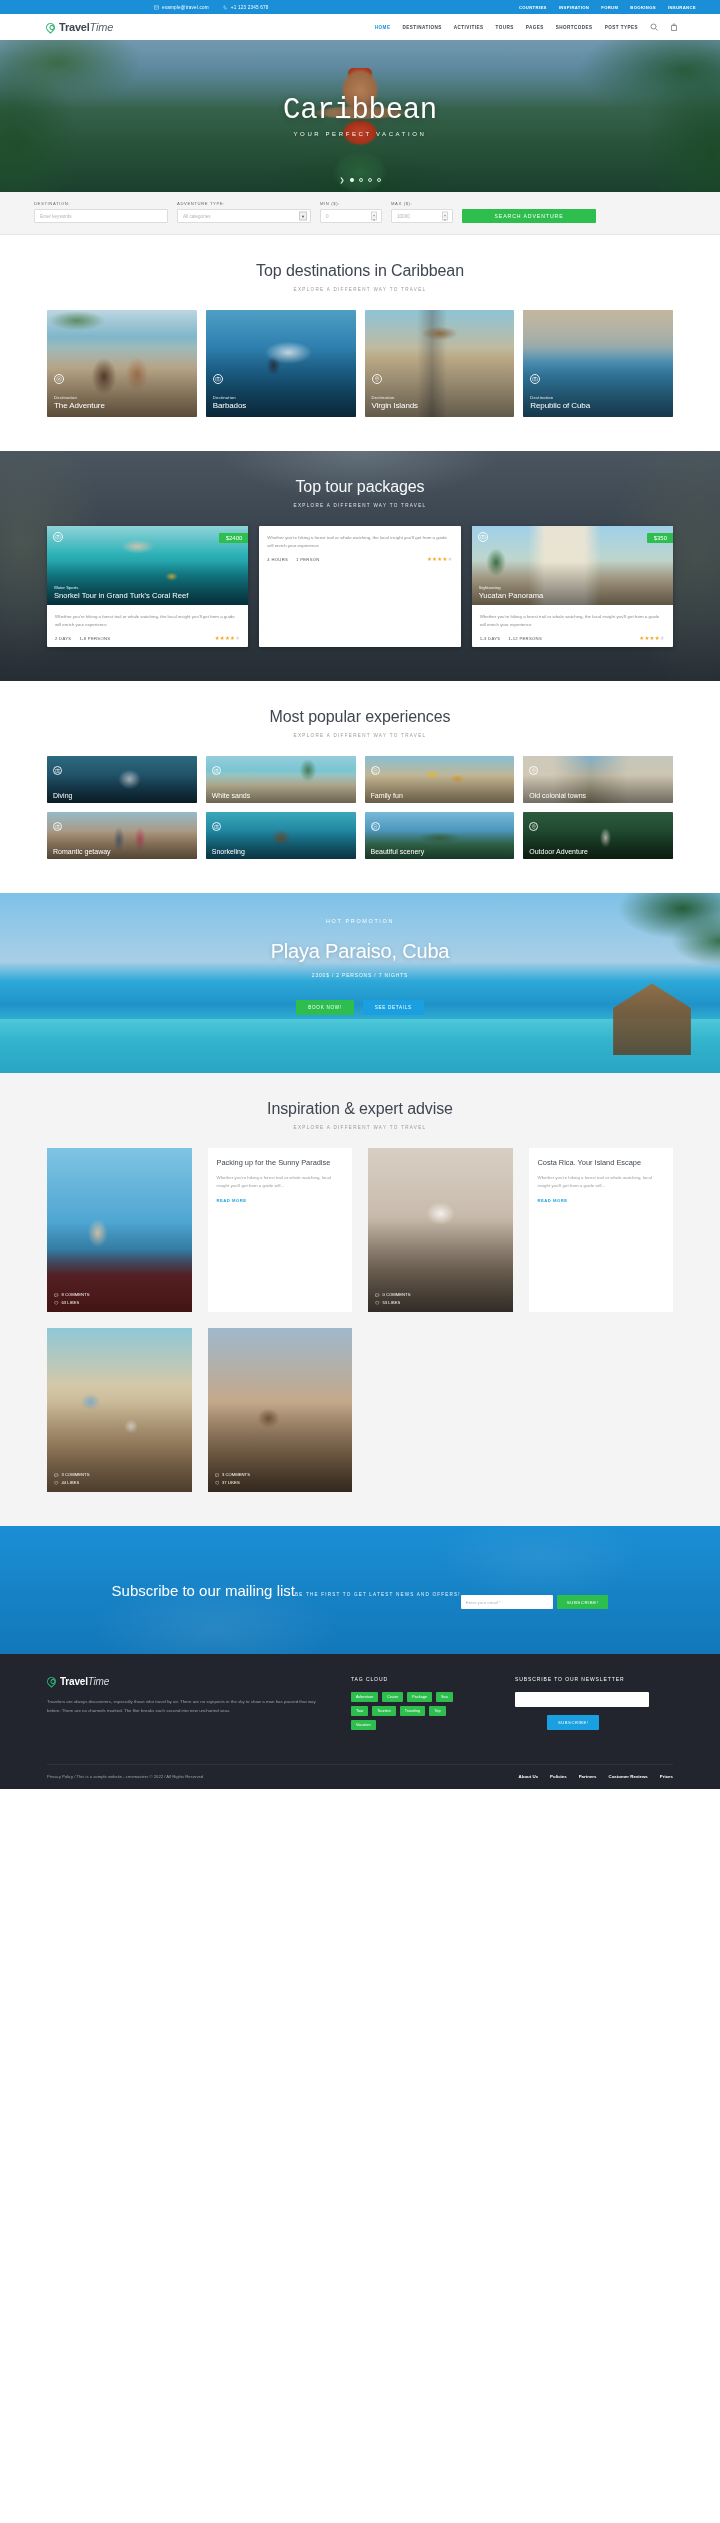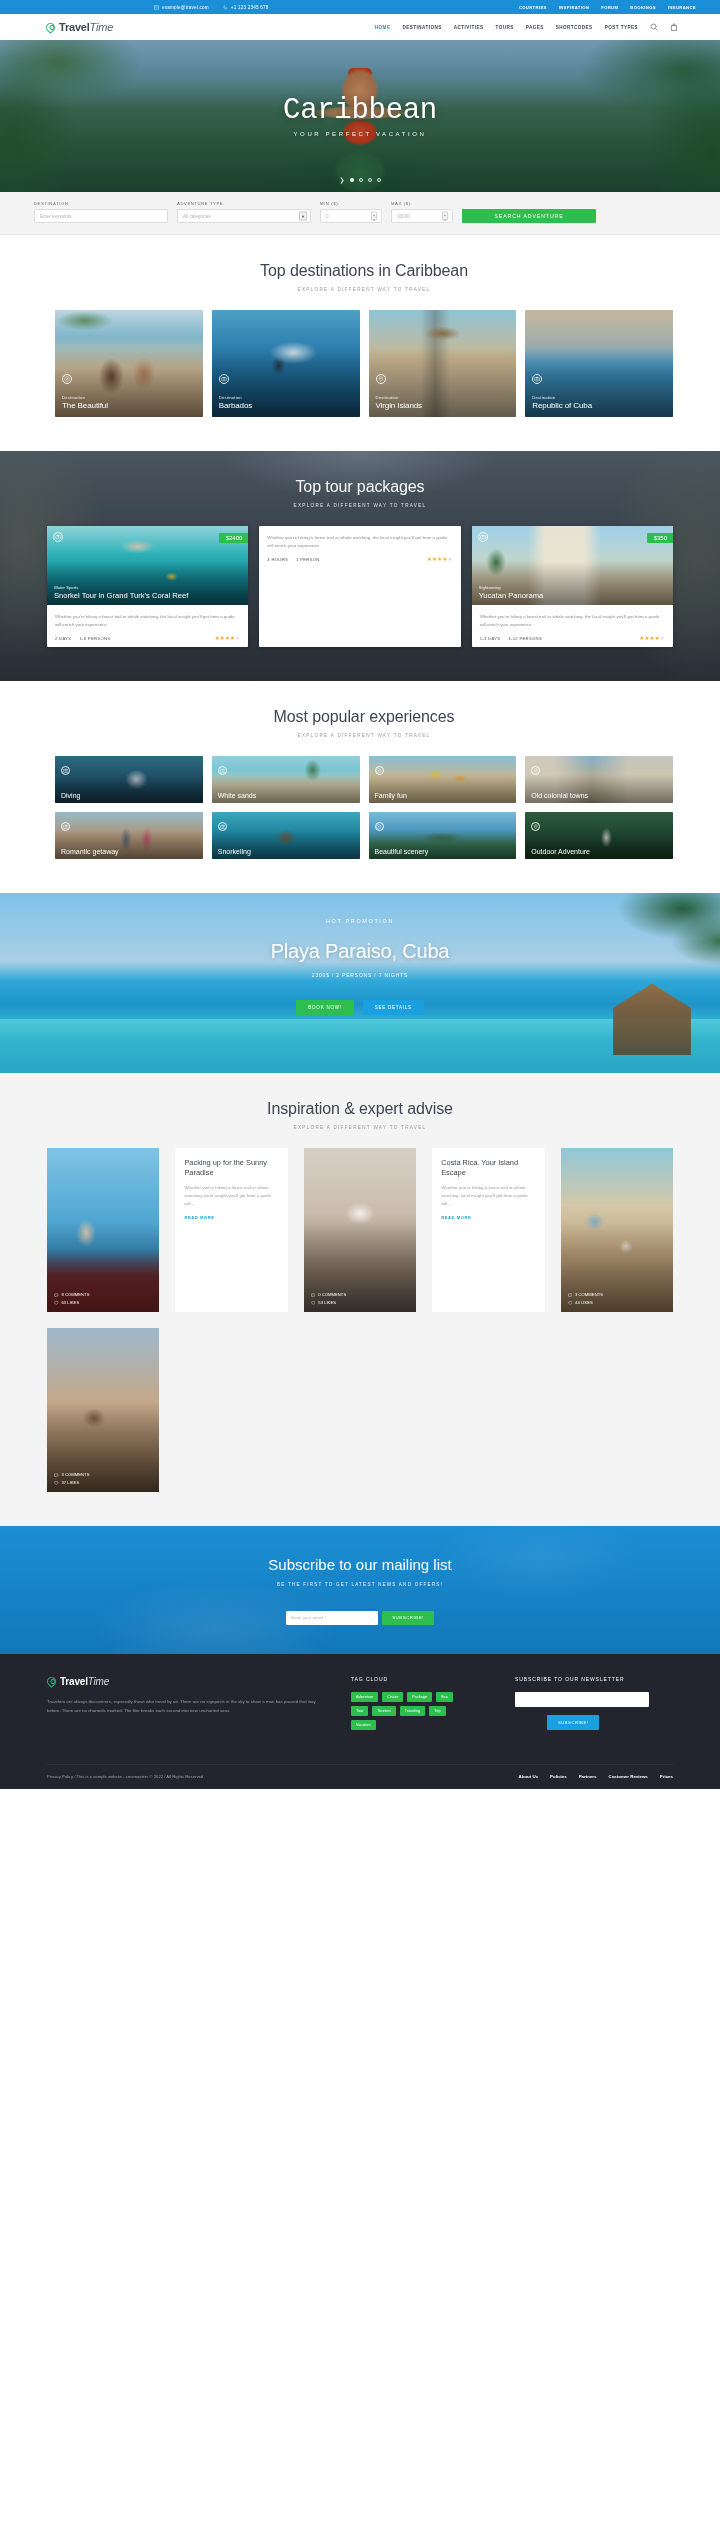--- a/index.html
+++ b/index.html
@@ -133,21 +133,21 @@
     border: 1px solid #d5d5d5; background: #fafafa;
   }
   .spin i { flex: 1; display: block; font-size: 3px; color: #888; line-height: 4px; text-align: center; }
   .spin i:first-child { border-bottom: 1px solid #e2e2e2; }
   .searchbtn {
     background: #2dbe4e; color: #fff; height: 14px; width: 134px; border: none;
     font-size: 5.2px; letter-spacing: .9px; cursor: pointer; border-radius: 1px;
   }
 
   
-  .sec { padding: 27px 0 0 8px; }
+  .sec { padding: 27px 0 0 0; }
   .sec-title {
     text-align: center; font-size: 16px; font-weight: normal; color: #3f4651; letter-spacing: -.1px;
   }
   .sec-sub {
     text-align: center; font-size: 4.6px; letter-spacing: 1.3px; color: #9a9a9a; margin-top: 7px;
   }
   .sec-title.light { color: #ffffff; }
   .sec-sub.light { color: rgba(255,255,255,.85); }
 
   
@@ -314,21 +314,21 @@
   .promo-meta { font-size: 5px; letter-spacing: .8px; margin-top: 9px; opacity: .95; }
   .promo-btns { display: flex; justify-content: center; gap: 9px; margin-top: 22px; }
   .btn-book { background: #2dbe4e; color: #fff; font-size: 4.6px; letter-spacing: .7px;
               padding: 5px 12px; border: none; border-radius: 1px; cursor: pointer; }
   .btn-details { background: #1a9fe0; color: #fff; font-size: 4.6px; letter-spacing: .7px;
                  padding: 5px 12px; border: none; border-radius: 1px; cursor: pointer; }
 
   
   .blog { background: #f4f4f4; padding: 27px 0 34px 0; }
   .blog-grid {
-    display: grid; grid-template-columns: repeat(5, 1fr); grid-auto-rows: 74px;
+    display: grid; grid-template-columns: repeat(4, 1fr); grid-auto-rows: 74px;
     gap: 16px; padding: 18px 47px 0 47px;
   }
   .btile { position: relative; overflow: hidden; }
   .btile.img-tile .img { position: absolute; inset: 0; }
   .btile.img-tile .shade { position: absolute; inset: 0;
     background: linear-gradient(180deg, rgba(0,0,0,0) 45%, rgba(0,0,0,.45) 100%); }
   .btile .bstats { position: absolute; left: 7px; bottom: 7px; color: #fff; font-size: 4.2px;
                    display: flex; flex-direction: column; gap: 3px; }
   .bstats .srow { display: flex; align-items: center; gap: 3px; }
   .btile.text-tile { background: #fff; padding: 10px 9px; }
@@ -348,21 +348,21 @@
     background: radial-gradient(ellipse 14px 12px at 30% 45%, rgba(120,170,200,.9), transparent 70%),
                 radial-gradient(ellipse 10px 10px at 58% 60%, rgba(235,230,220,.9), transparent 70%); }
   .img-luggage { background: linear-gradient(180deg,#9fb8cc 0%,#c4a88a 45%,#8a6f52 80%,#5d4a36 100%); }
   .img-luggage::after { content:""; position:absolute; inset:0;
     background: radial-gradient(ellipse 16px 14px at 42% 55%, #7a5a3c, transparent 70%); }
 
   
   .subscribe {
     position: relative; height: 128px; overflow: hidden;
     background: linear-gradient(180deg,#1b8fd4 0%,#1784c8 45%,#1277b9 100%);
-    display: flex; flex-direction: column; align-items: center; justify-content: center;
+    display: flex; align-items: center; justify-content: center;
   }
   .subscribe::before { content:""; position: absolute; inset: 0;
     background: radial-gradient(ellipse 180px 70px at 30% 80%, rgba(255,255,255,.09), transparent 70%),
                 radial-gradient(ellipse 150px 60px at 75% 25%, rgba(255,255,255,.07), transparent 70%); }
   .sub-title { position: relative; font-size: 15px; color: #fff; font-weight: normal; }
   .sub-sub { position: relative; font-size: 4.6px; letter-spacing: 1.2px; color: rgba(255,255,255,.9); margin-top: 9px; }
   .sub-form { position: relative; display: flex; gap: 4px; margin-top: 24px; }
   .sub-input {
     width: 92px; height: 14px; background: #fff; border: none; border-radius: 1px;
     padding: 0 5px; font-size: 4.4px; color: #b4b4b4; display: flex; align-items: center;
@@ -510,21 +510,21 @@
         <span class="img img-grenadines"></span>
         <span class="shade"></span>
         <span class="badge">
           <svg width="6" height="6" viewBox="0 0 16 16">
               <circle cx="8" cy="8" r="6.5" fill="none" stroke="#fff" stroke-width="1.2"></circle>
               <path d="M10.5 5.5L6.5 7 5.5 10.5 9.5 9z" fill="#fff"></path>
             </svg>
         </span>
         <span class="meta">
           <span class="kicker" style="display:block">Destination</span>
-          <span class="name" style="display:block">The Beautiful</span>
+          <span class="name" style="display:block">The Adventure</span>
         </span>
       </a>
 
       <a class="dcard" href="#">
         <span class="img img-barbados"></span>
         <span class="shade"></span>
         <span class="badge">
           <svg width="6" height="6" viewBox="0 0 16 16">
               <rect x="1.5" y="4" width="13" height="9" rx="1.2" fill="none" stroke="#fff" stroke-width="1.2"></rect>
               <circle cx="8" cy="8.5" r="2.6" fill="none" stroke="#fff" stroke-width="1.2"></circle>

